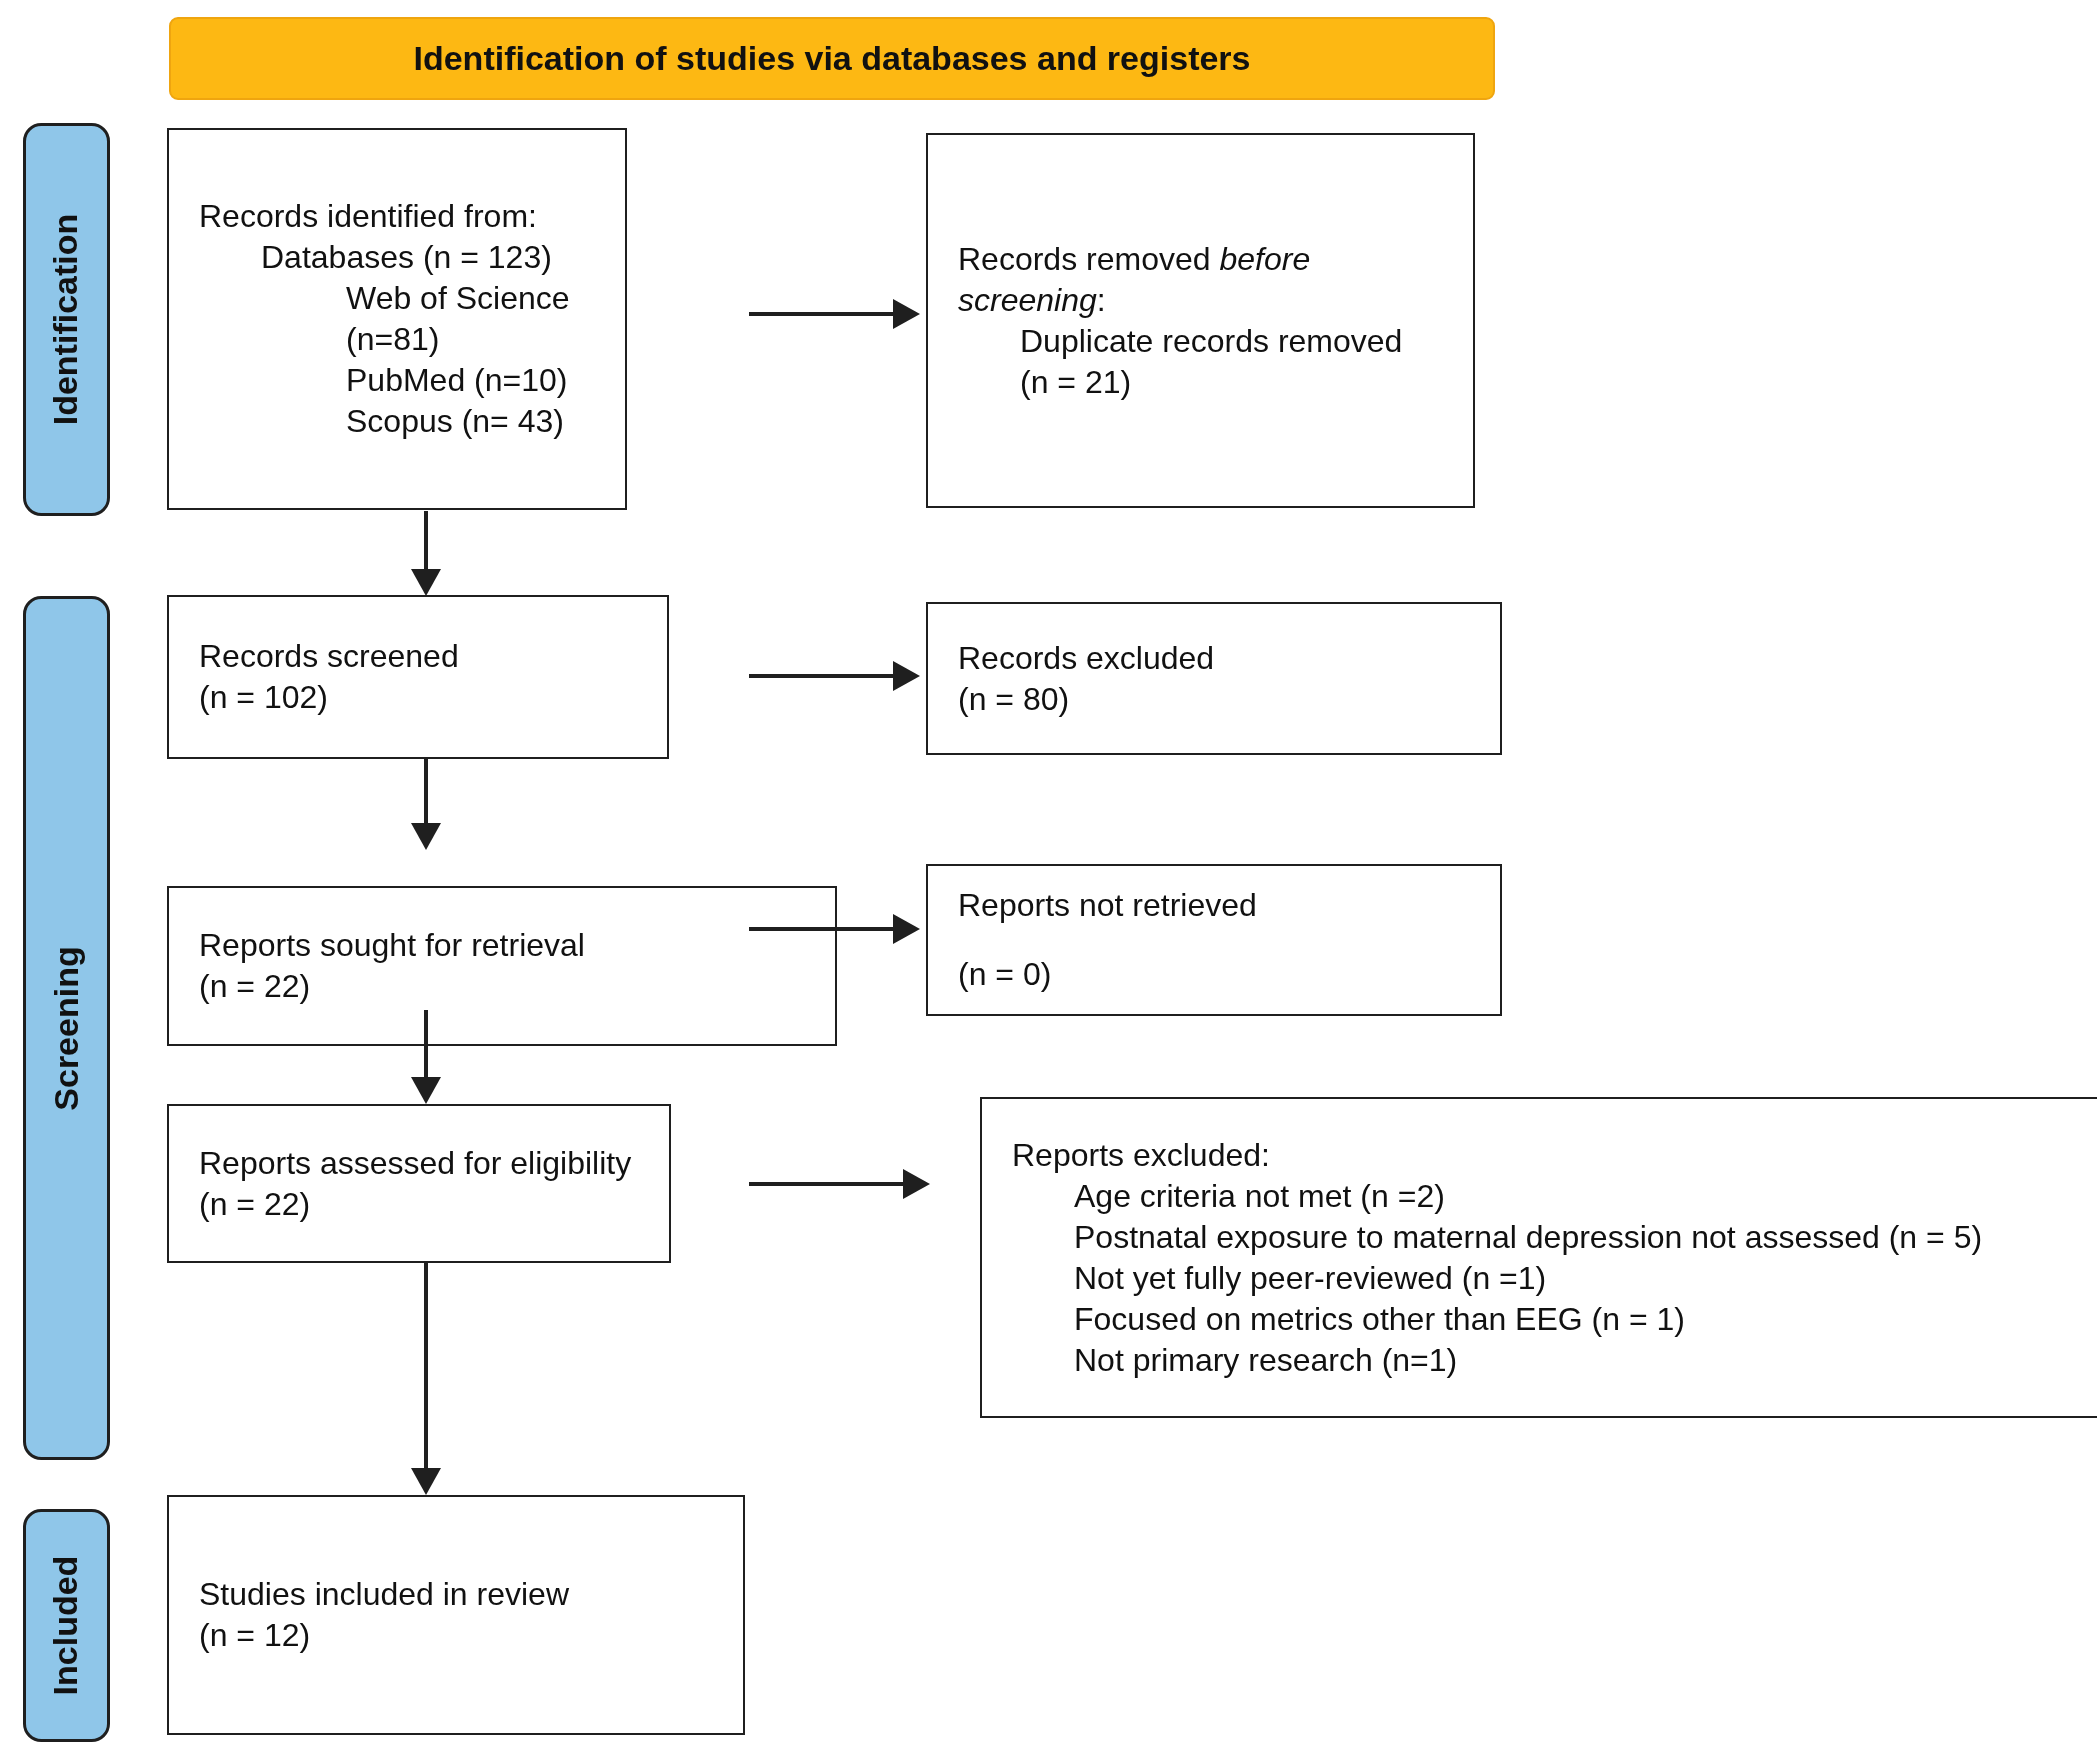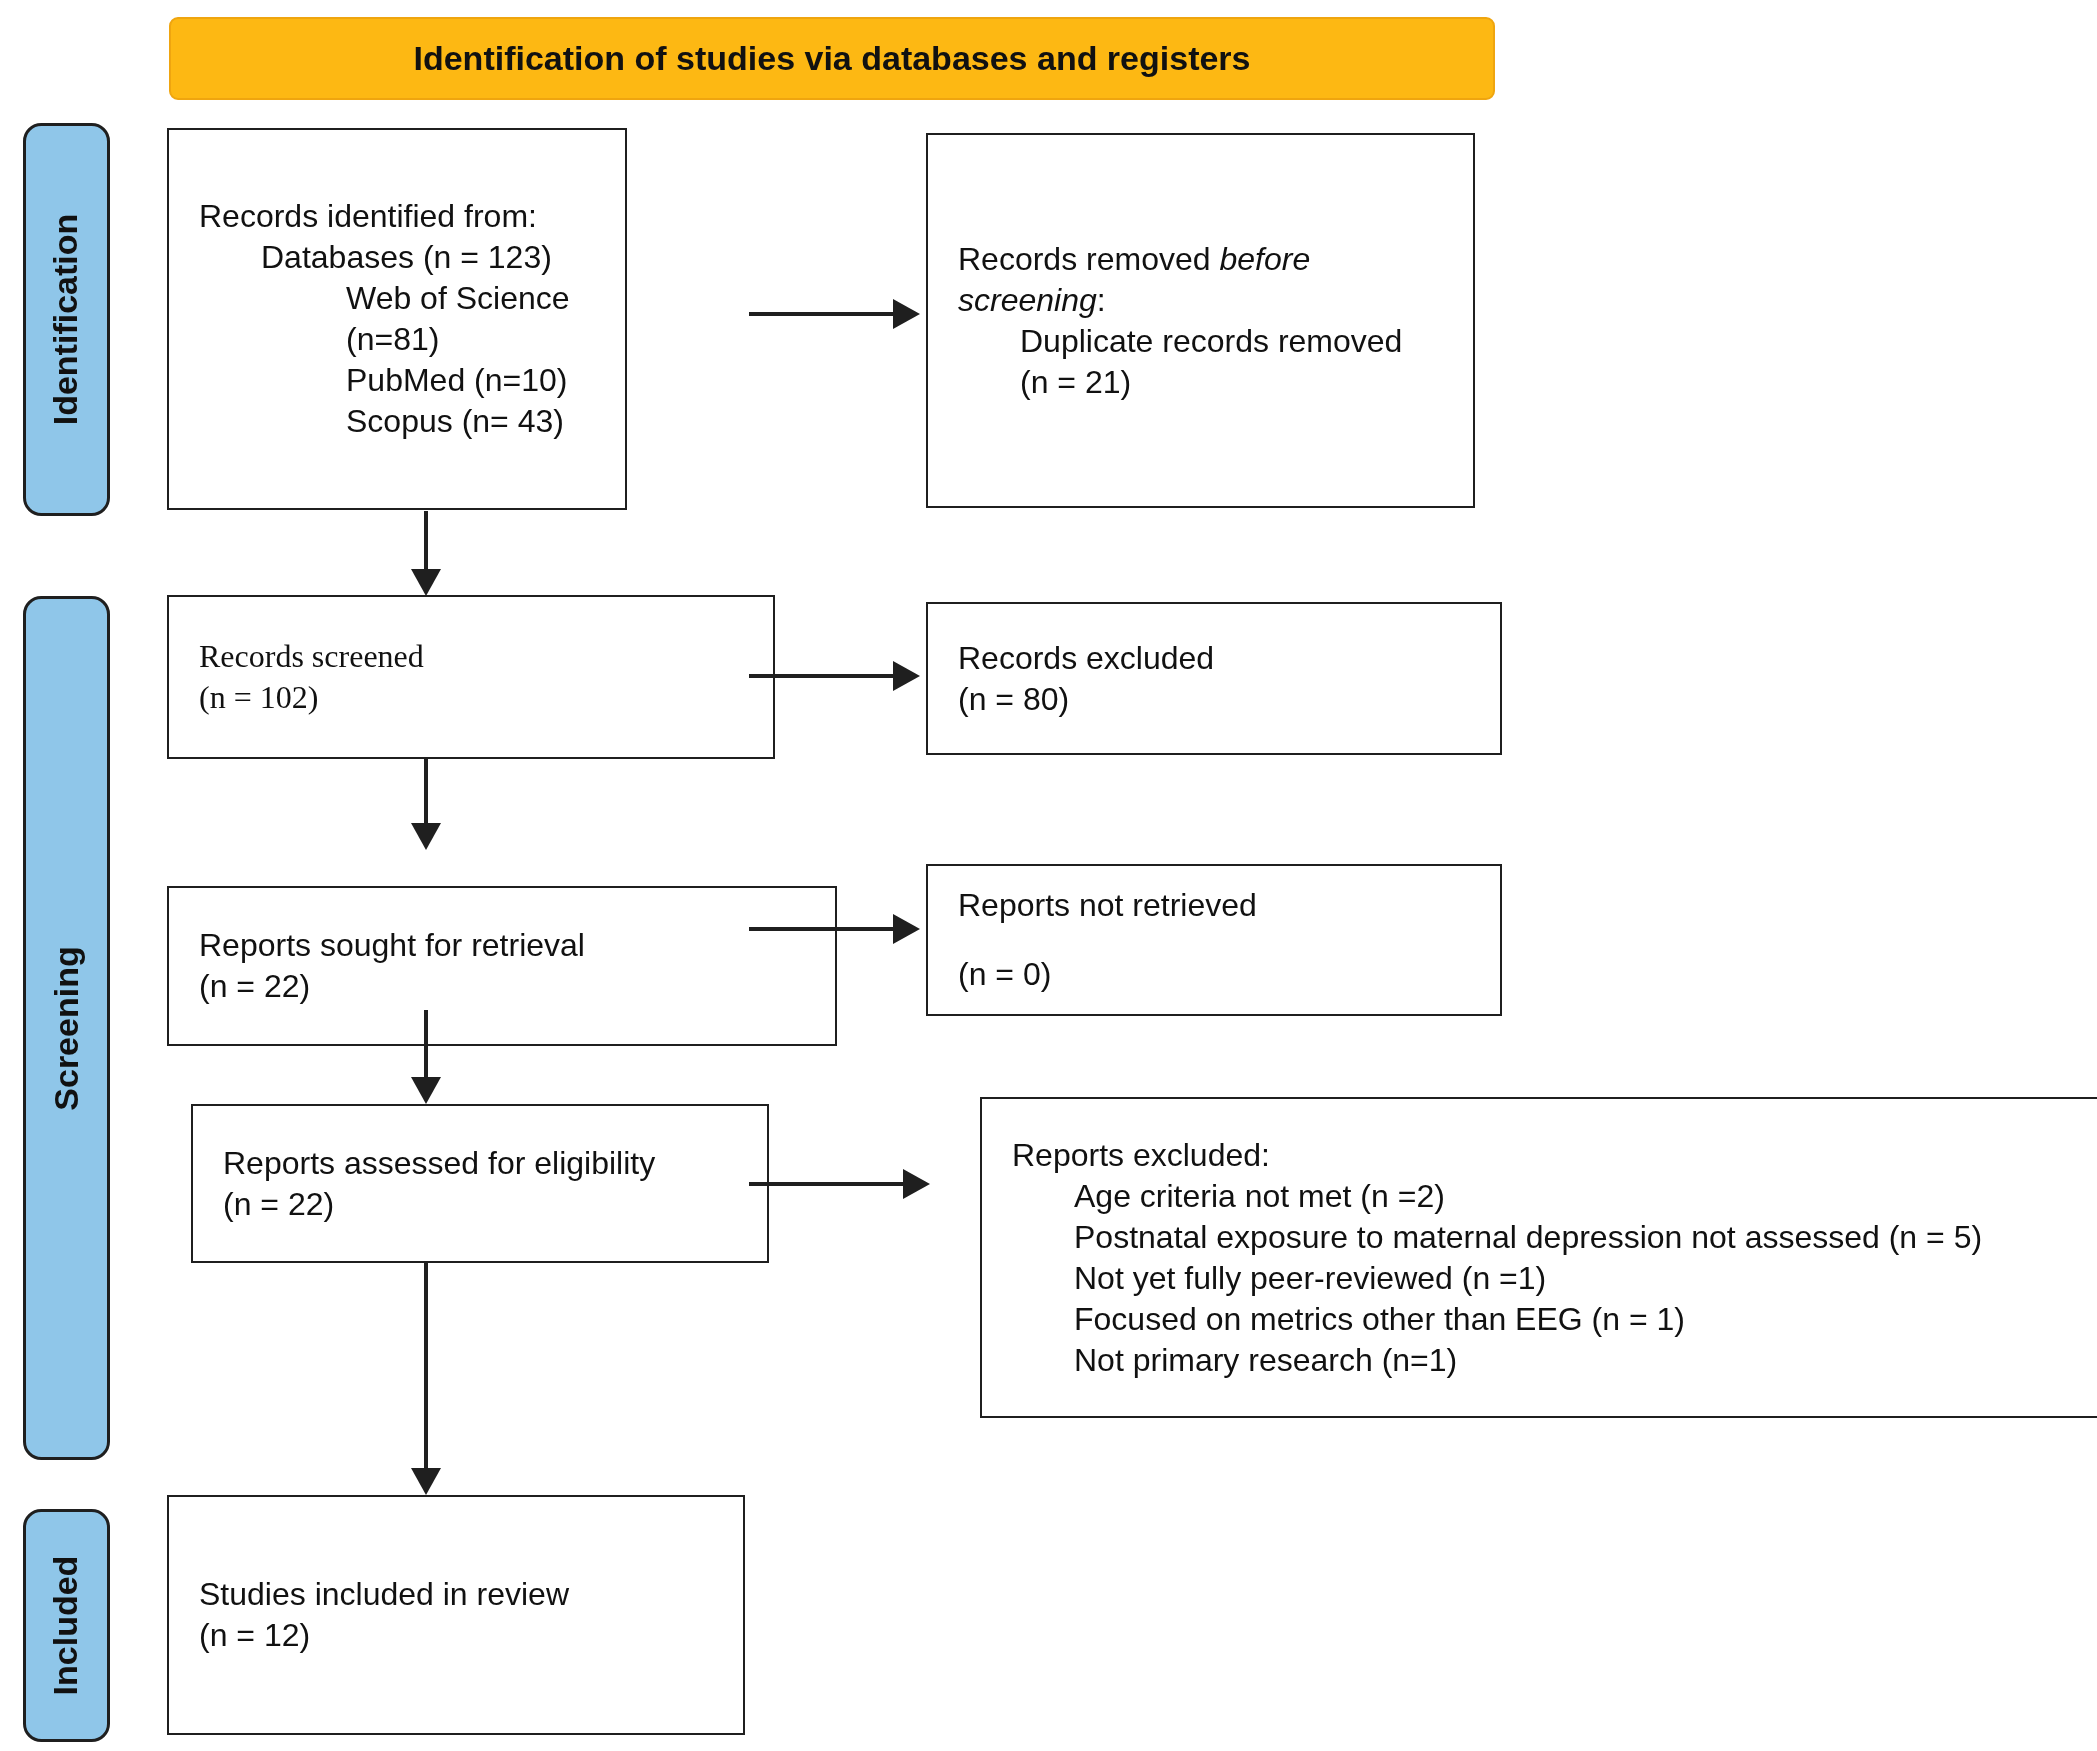--- a/index.html
+++ b/index.html
@@ -53,25 +53,25 @@
     display: flex; flex-direction: column; justify-content: center;
     padding: 14px 20px 14px 30px;
     font-size: 32px; line-height: 41px;
   }
   .ind1 { padding-left: 62px; }
   .ind2 { padding-left: 147px; }
   .it { font-style: italic; }
 
   .box-identified    { left: 167px;  top: 128px;  width: 460px;  height: 382px; }
   .box-removed       { left: 926px; top: 133px;  width: 549px;  height: 375px; }
-  .box-screened      { left: 167px;  top: 595px;  width: 608px;  height: 164px; font-family: Liberation Serif, serif; }
+  .box-screened      { left: 167px;  top: 595px;  width: 502px;  height: 164px; }
   .box-rec-excluded  { left: 926px; top: 602px;  width: 576px;  height: 153px; }
   .box-sought        { left: 167px;  top: 850px; width: 670px;  height: 160px; margin-top: 36px; }
   .box-not-retrieved { left: 926px; top: 864px; width: 576px;  height: 152px; gap: 28px; }
-  .box-assessed      { left: 167px;  top: 1104px; width: 578px;  height: 159px; margin-left: 24px; }
+  .box-assessed      { left: 167px;  top: 1104px; width: 504px;  height: 159px; }
   .box-rep-excluded  { left: 980px; top: 1097px; width: 1227px; height: 321px; }
   .box-included      { left: 167px;  top: 1495px; width: 578px;  height: 240px; }
 
   
   .ha { position: absolute; height: 4.2px; background: #1F1F1F; }
   .ha::after {
     content: ''; position: absolute; right: -26px; top: -13.4px;
     width: 0; height: 0;
     border-left: 27px solid #1F1F1F;
     border-top: 15.5px solid transparent;

